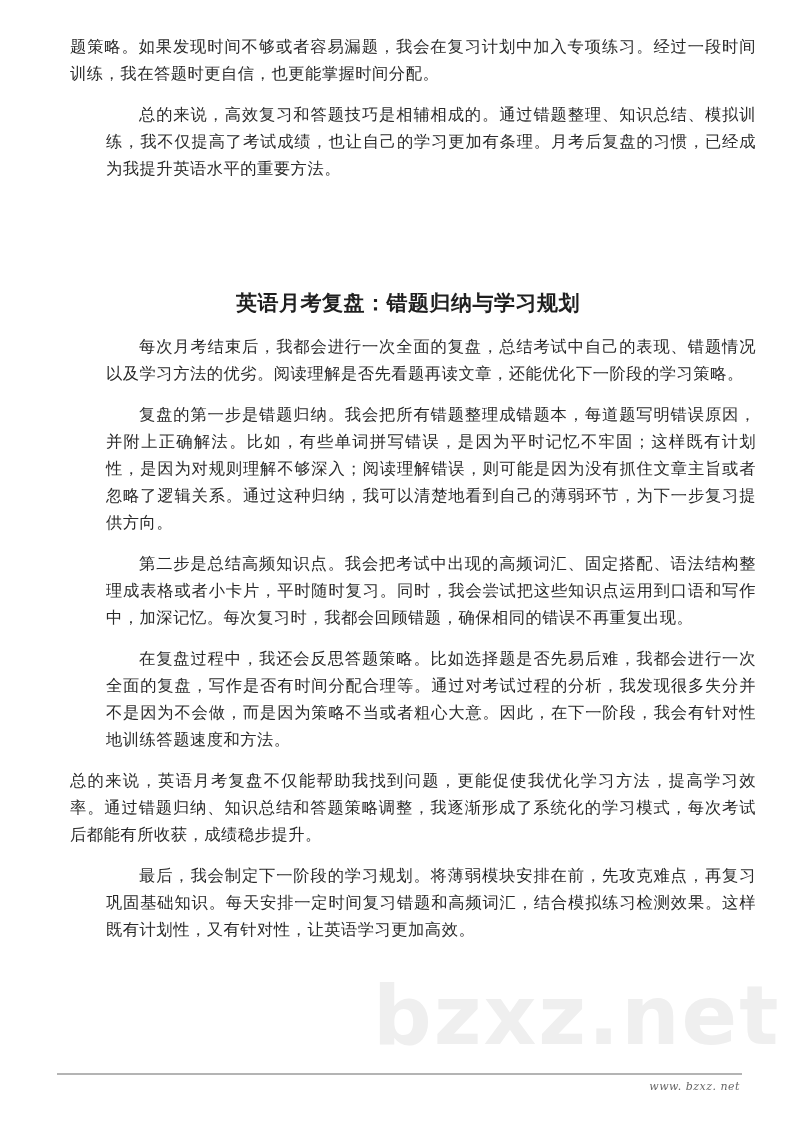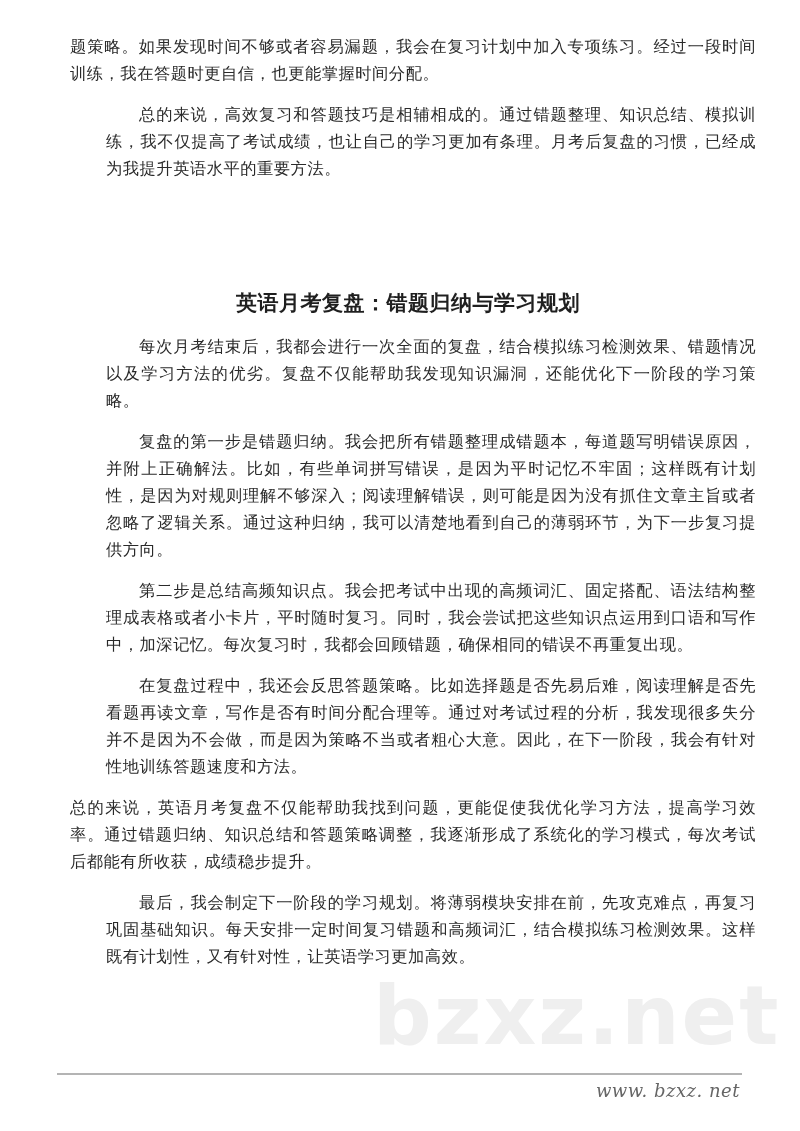--- a/index.html
+++ b/index.html
@@ -76,42 +76,42 @@
     width: 685px;
     height: 2px;
     background: #b4b4b4;
   }
   .footer-url {
     position: absolute;
     right: 60px;
     top: 1080px;
     font-family: "DejaVu Serif", "Liberation Serif", serif;
     font-style: italic;
-    font-size: 18px;
+    font-size: 11px;
     color: #666666;
     letter-spacing: 0.5px;
   }
 </style>
 </head>
 <body>
 
 <div class="page">
 
   <div class="text-block" id="section1">
     <p class="para">题策略。如果发现时间不够或者容易漏题，我会在复习计划中加入专项练习。经过一段时间训练，我在答题时更自信，也更能掌握时间分配。</p>
     <p class="para indent">总的来说，高效复习和答题技巧是相辅相成的。通过错题整理、知识总结、模拟训练，我不仅提高了考试成绩，也让自己的学习更加有条理。月考后复盘的习惯，已经成为我提升英语水平的重要方法。</p>
   </div>
 
   <h1 class="title">英语月考复盘：错题归纳与学习规划</h1>
 
   <div class="text-block" id="section2">
-    <p class="para indent">每次月考结束后，我都会进行一次全面的复盘，结合模拟练习检测效果、错题情况以及学习方法的优劣。复盘不仅能帮助我发现知识漏洞，还能优化下一阶段的学习策略。</p>
+    <p class="para indent">每次月考结束后，我都会进行一次全面的复盘，总结考试中自己的表现、错题情况以及学习方法的优劣。阅读理解是否先看题再读文章，还能优化下一阶段的学习策略。</p>
     <p class="para indent">复盘的第一步是错题归纳。我会把所有错题整理成错题本，每道题写明错误原因，并附上正确解法。比如，有些单词拼写错误，是因为平时记忆不牢固；这样既有计划性，是因为对规则理解不够深入；阅读理解错误，则可能是因为没有抓住文章主旨或者忽略了逻辑关系。通过这种归纳，我可以清楚地看到自己的薄弱环节，为下一步复习提供方向。</p>
     <p class="para indent">第二步是总结高频知识点。我会把考试中出现的高频词汇、固定搭配、语法结构整理成表格或者小卡片，平时随时复习。同时，我会尝试把这些知识点运用到口语和写作中，加深记忆。每次复习时，我都会回顾错题，确保相同的错误不再重复出现。</p>
-    <p class="para indent">在复盘过程中，我还会反思答题策略。比如选择题是否先易后难，阅读理解是否先看题再读文章，写作是否有时间分配合理等。通过对考试过程的分析，我发现很多失分并不是因为不会做，而是因为策略不当或者粗心大意。因此，在下一阶段，我会有针对性地训练答题速度和方法。</p>
+    <p class="para indent">在复盘过程中，我还会反思答题策略。比如选择题是否先易后难，我都会进行一次全面的复盘，写作是否有时间分配合理等。通过对考试过程的分析，我发现很多失分并不是因为不会做，而是因为策略不当或者粗心大意。因此，在下一阶段，我会有针对性地训练答题速度和方法。</p>
     <p class="para">总的来说，英语月考复盘不仅能帮助我找到问题，更能促使我优化学习方法，提高学习效率。通过错题归纳、知识总结和答题策略调整，我逐渐形成了系统化的学习模式，每次考试后都能有所收获，成绩稳步提升。</p>
     <p class="para indent">最后，我会制定下一阶段的学习规划。将薄弱模块安排在前，先攻克难点，再复习巩固基础知识。每天安排一定时间复习错题和高频词汇，结合模拟练习检测效果。这样既有计划性，又有针对性，让英语学习更加高效。</p>
   </div>
 
   <div class="watermark">bzxz.net</div>
 
   <div class="footer-rule"></div>
   <div class="footer-url">www. bzxz. net</div>
 
 </div>

